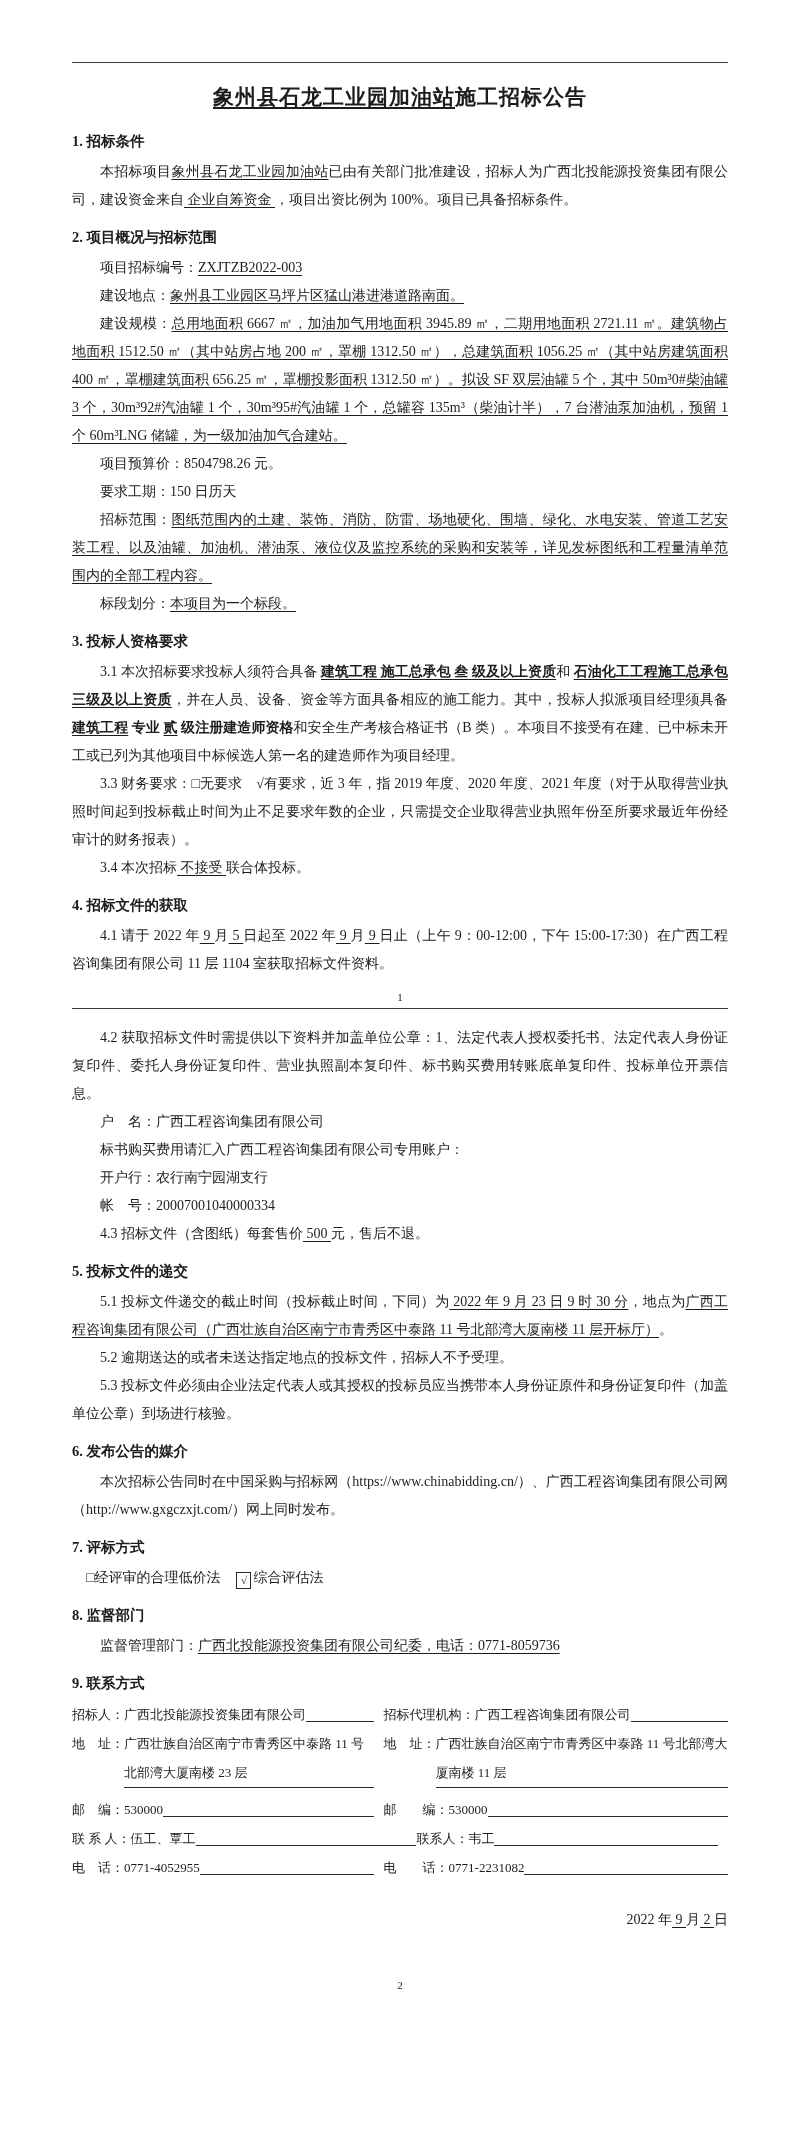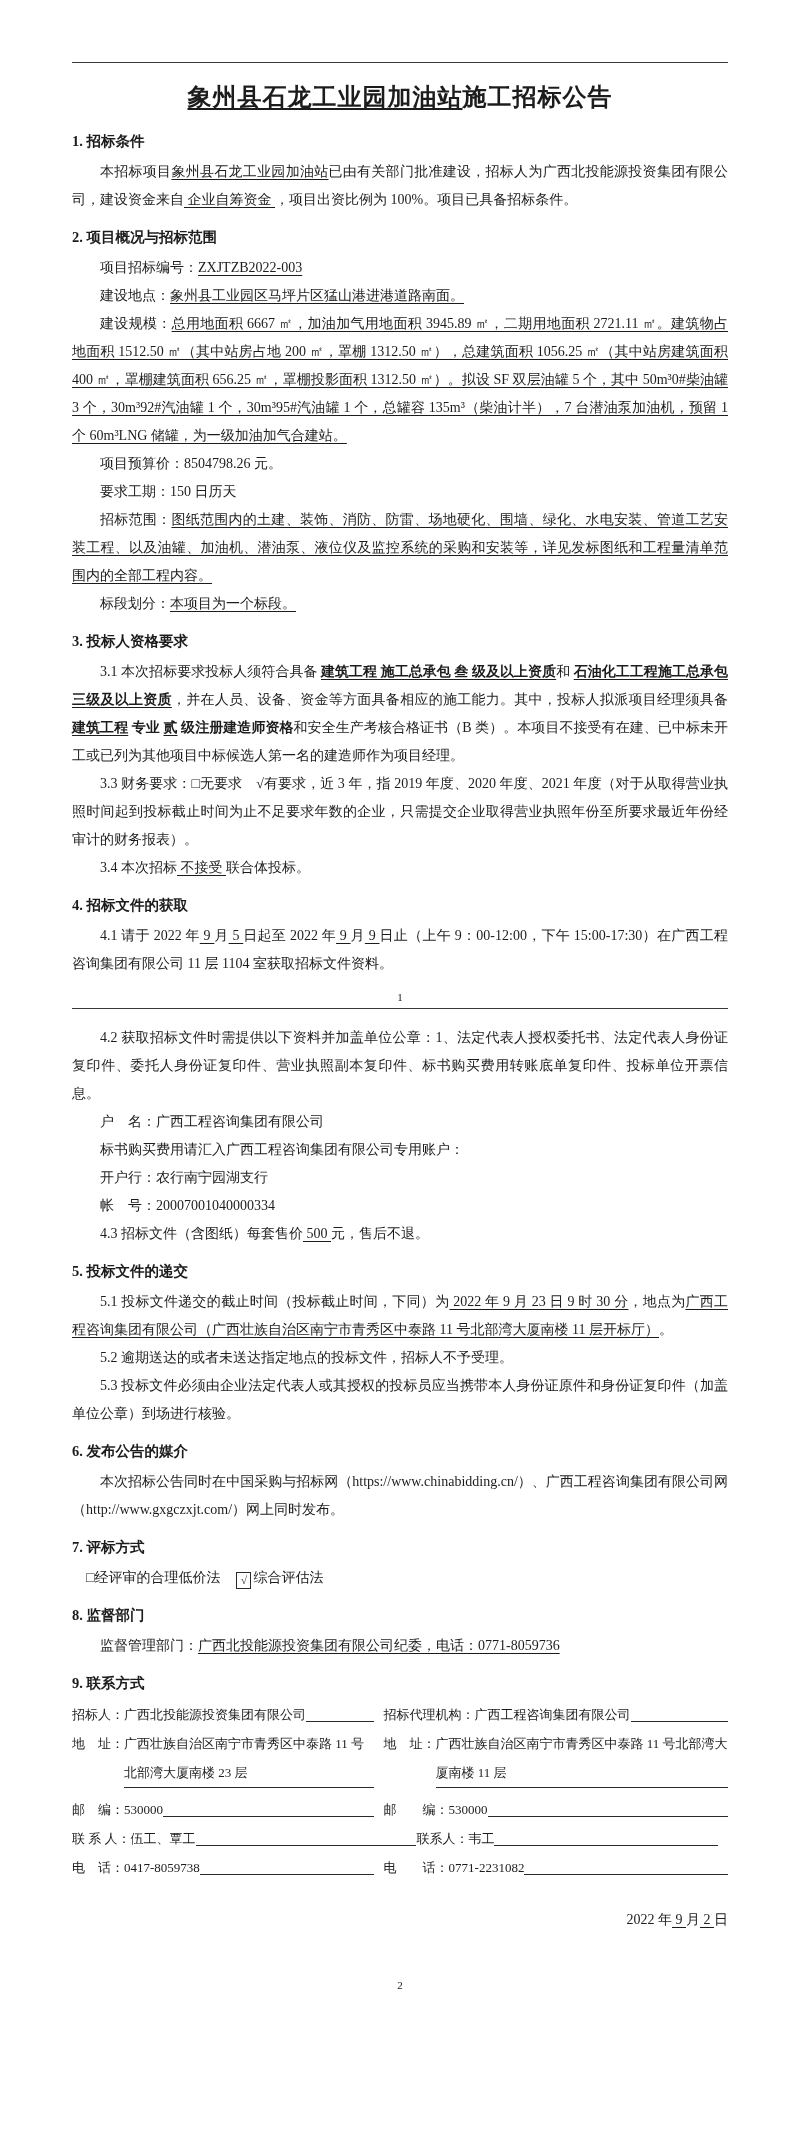--- a/index.html
+++ b/index.html
@@ -6,21 +6,21 @@
   html,body{margin:0;padding:0;}
   body{
     width:800px;height:2144px;overflow:hidden;background:#ffffff;
     color:#1c1c1c;
     font-family:"Liberation Serif","DejaVu Serif",serif;
   }
   .doc{padding:0 72px;box-sizing:border-box;}
   .rule{border-top:1px solid #3a3a3a;height:0;}
   .doc > .rule:first-child{margin-top:62px;}
   .title{
-    text-align:center;font-size:24px;font-weight:bold;
+    text-align:center;font-size:21px;font-weight:bold;
     margin:17px 0 13px;line-height:34px;letter-spacing:1px;
   }
   .head{
     font-size:14.5px;font-weight:bold;line-height:28px;
     margin:9px 0 3px;text-align:left;
   }
   .para{
     font-size:14px;line-height:28px;margin:0;
     text-align:justify;text-indent:2em;
   }
@@ -154,21 +154,21 @@
           <span class="cval">
             <span class="uval">韦工</span>
             <span class="ufill"></span>
           </span>
         </div>
       </div>
       <div class="crow">
         <div class="ccell cleft">
           <span class="clabel">电　话：</span>
           <span class="cval">
-            <span class="uval">0417-8059738</span>
+            <span class="uval">0771-4052955</span>
             <span class="ufill"></span>
           </span>
         </div>
         <div class="ccell cright">
           <span class="clabel">电　　话：</span>
           <span class="cval">
             <span class="uval">0771-2231082</span>
             <span class="ufill"></span>
           </span>
         </div>

